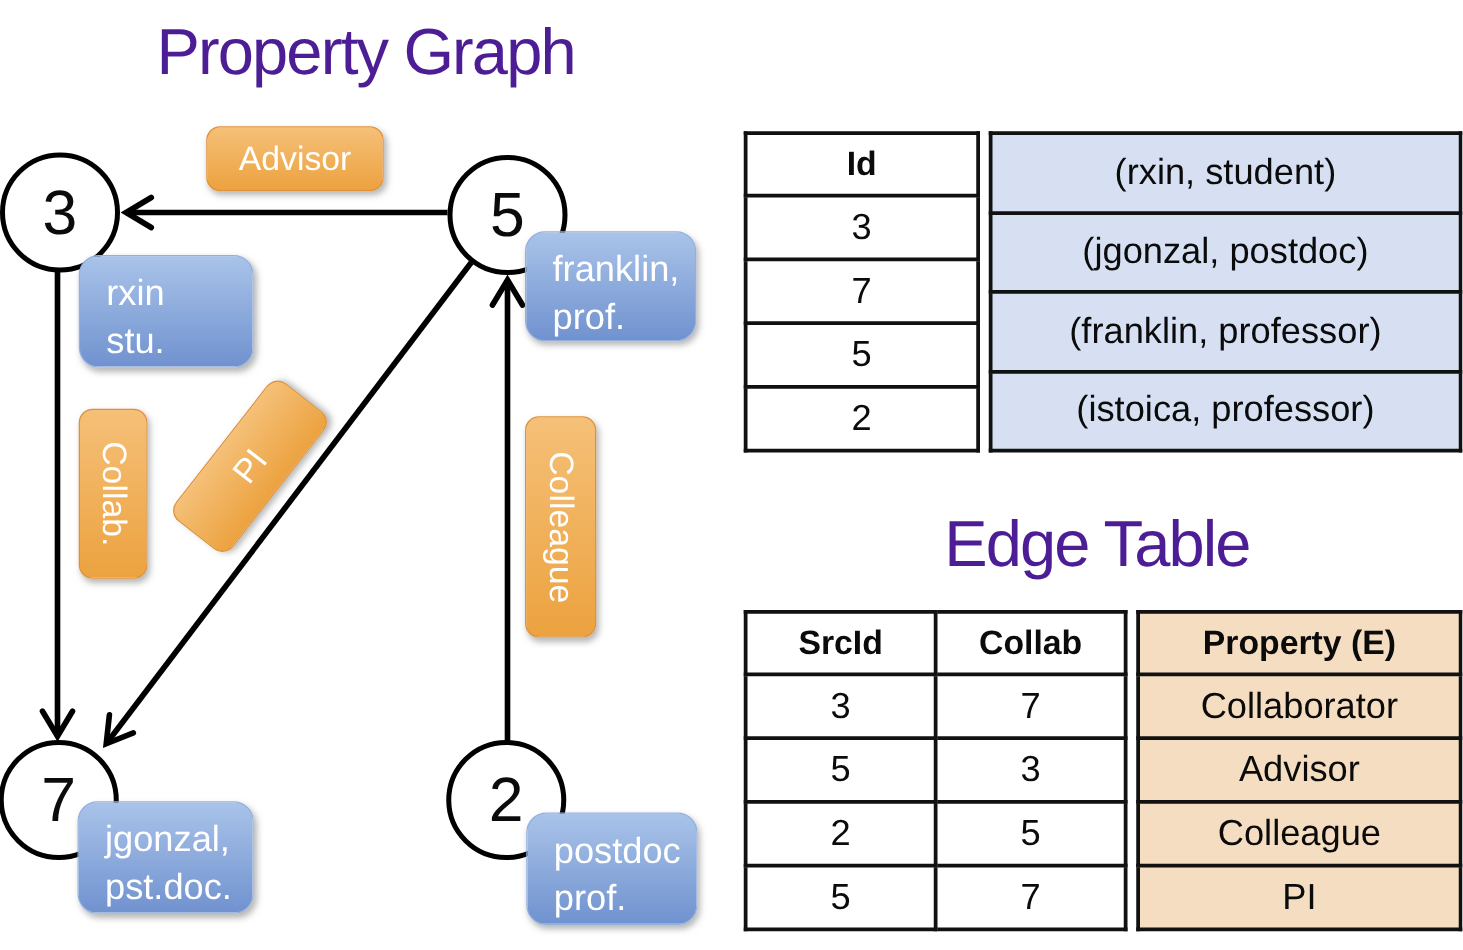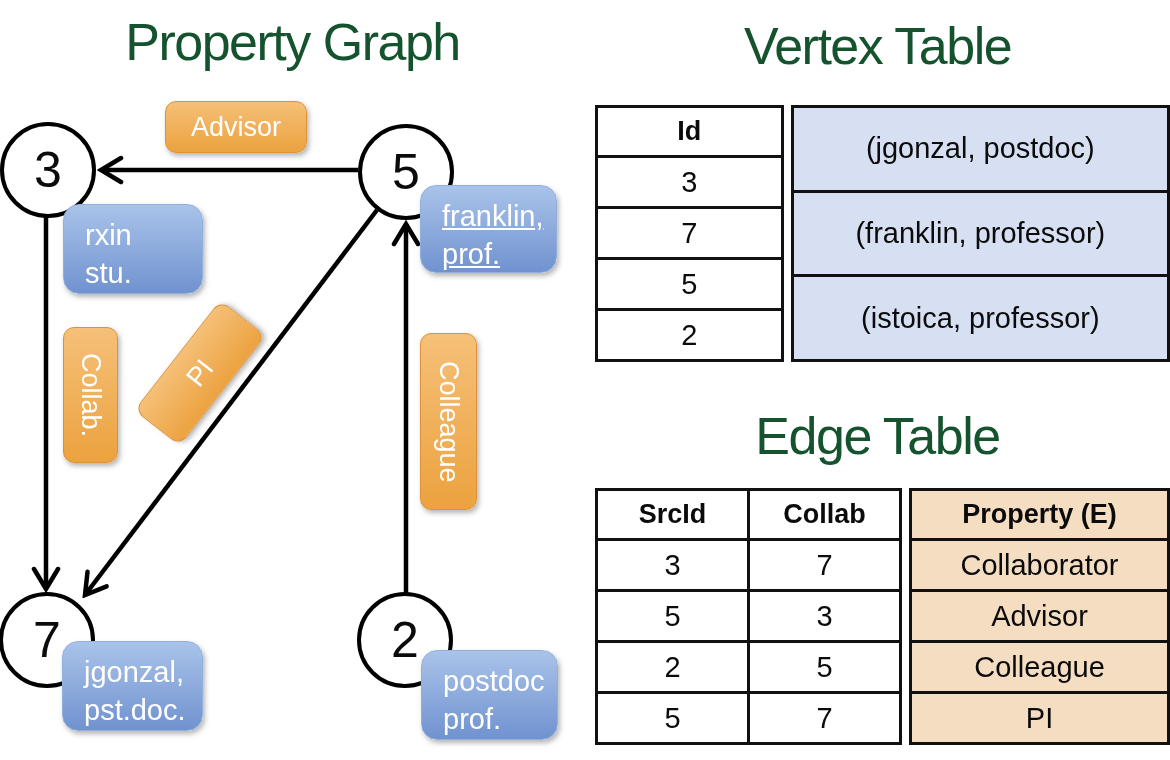--- a/index.html
+++ b/index.html
@@ -1,19 +1,19 @@
 <!DOCTYPE html>
 <html style="--edge-label-top: #f5c078; --edge-label-bottom: #eca23f; --vertex-label-top: #a9c3e9; --vertex-label-bottom: #7092cf; --vertex-cell: #d6e0f2; --edge-cell: #f5ddc2; --stroke: #000000;"><head>
 <meta charset="utf-8">
 <style>
   html,body{margin:0;padding:0;background:#fff;}
   body{width:1170px;height:760px;font-family:"Liberation Sans",sans-serif;color:#0b0b0b;}
   .stage{position:absolute;left:0;top:0;width:1170px;height:760px;overflow:hidden;background:#fff;}
 
-  .panel-title{position:absolute;text-align:center;font-size:52px;letter-spacing:-1.5px;color:#14532d;white-space:nowrap;}
+  .panel-title{position:absolute;text-align:center;font-size:52px;letter-spacing:-1.5px;color:#4c1d95;white-space:nowrap;}
   .pg-title{left:0;top:12px;width:585px;}
   .vt-title{left:585px;top:16px;width:585px;}
   .et-title{left:585px;top:406px;width:585px;}
 
   svg.edges{position:absolute;left:0;top:0;}
 
   .node{position:absolute;box-sizing:border-box;width:96px;height:96px;border:4.5px solid #000;
         border-radius:50%;background:#fff;display:flex;align-items:center;justify-content:center;
         font-size:50px;line-height:1;}
   .n3{left:0px;top:122px;}
@@ -29,21 +29,21 @@
   .collab{left:63px;top:327px;width:55px;height:136px;}
   .pi{left:130px;top:344px;width:140px;height:58px;transform:rotate(-52deg);}
   .colleague{left:420px;top:333px;width:57px;height:177px;}
   .vtext{writing-mode:vertical-rl;}
 
   .vlabel{position:absolute;box-sizing:border-box;border-radius:16px;
           background:linear-gradient(180deg,var(--vertex-label-top,#a9c3e9) 0%,var(--vertex-label-bottom,#7092cf) 100%);
           border:1.5px solid #93afdd;color:#fff;font-size:29px;line-height:38px;
           padding:11px 0 0 21px;box-shadow:2px 3px 5px rgba(110,110,110,.5);}
   .rxin{left:63px;top:185px;width:140px;height:90px;margin-top:19px;}
-  .franklin{left:420px;top:185px;width:137px;height:88px;text-decoration:underline;}
+  .franklin{left:420px;top:185px;width:137px;height:88px;}
   .jgonzal{left:62px;top:641px;width:141px;height:90px;}
   .istoica{left:421px;top:650px;width:137px;height:90px;}
 
   .tblwrap{position:absolute;display:flex;gap:7px;}
   .vtable{left:595px;top:105px;border-radius:31px;}
   .etable{left:595px;top:488px;}
   table{border-collapse:collapse;}
   th,td{border:3px solid #111;text-align:center;vertical-align:middle;padding:0 8px;box-sizing:border-box;}
   th{font-size:27px;font-weight:700;height:50px;}
   td{font-size:29px;font-weight:400;height:51px;}
@@ -51,21 +51,20 @@
   .vpropcol th,.vpropcol td{width:377px;background:var(--vertex-cell,#d6e0f2);}
   .srccol th,.srccol td{width:152px;}
   .epropcol th,.epropcol td{width:258px;background:var(--edge-cell,#f5ddc2);}
 </style>
 </head>
 <body>
 
 <div class="stage">
 
   <div class="panel-title pg-title">Property Graph</div>
-  <div class="panel-title vt-title">Vertex Table</div>
   <div class="panel-title et-title">Edge Table</div>
 
   <svg class="edges" width="585" height="760" viewBox="0 0 585 760">
     <defs>
       <marker id="arrow" markerUnits="userSpaceOnUse" markerWidth="44" markerHeight="44" refX="40" refY="22" orient="auto">
         <path d="M 20 10 L 40 22 L 20 34" fill="none" stroke="#000" stroke-width="4.5" stroke-linecap="round"></path>
       </marker>
     </defs>
     <line x1="358" y1="170" x2="101" y2="170" stroke="#000" stroke-width="4.5" marker-end="url(#arrow)"></line>
     <line x1="46" y1="217" x2="46" y2="589" stroke="#000" stroke-width="4.5" marker-end="url(#arrow)"></line>
@@ -132,20 +131,23 @@
             <td>5</td>
           </tr>
       <tr>
             <td>2</td>
           </tr>
     </tbody>
       </table>
     <table class="vpropcol">
       <tbody>
       <tr>
+            <td>(rxin, student)</td>
+          </tr>
+      <tr>
             <td>(jgonzal, postdoc)</td>
           </tr>
       <tr>
             <td>(franklin, professor)</td>
           </tr>
       <tr>
             <td>(istoica, professor)</td>
           </tr>
     </tbody>
       </table>

